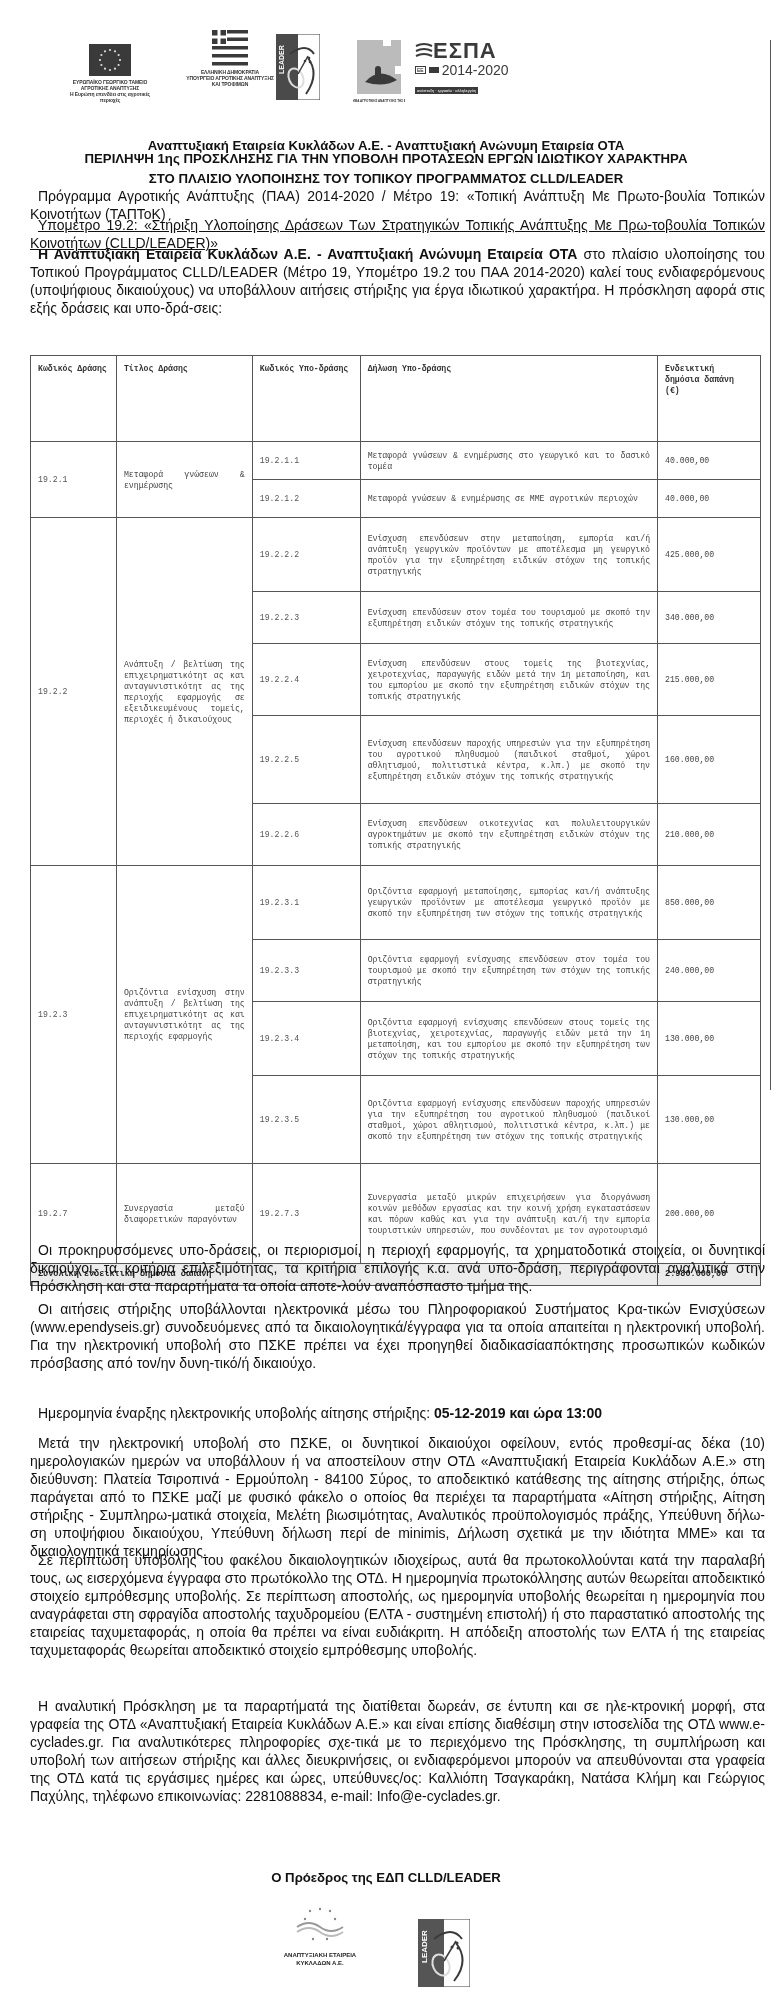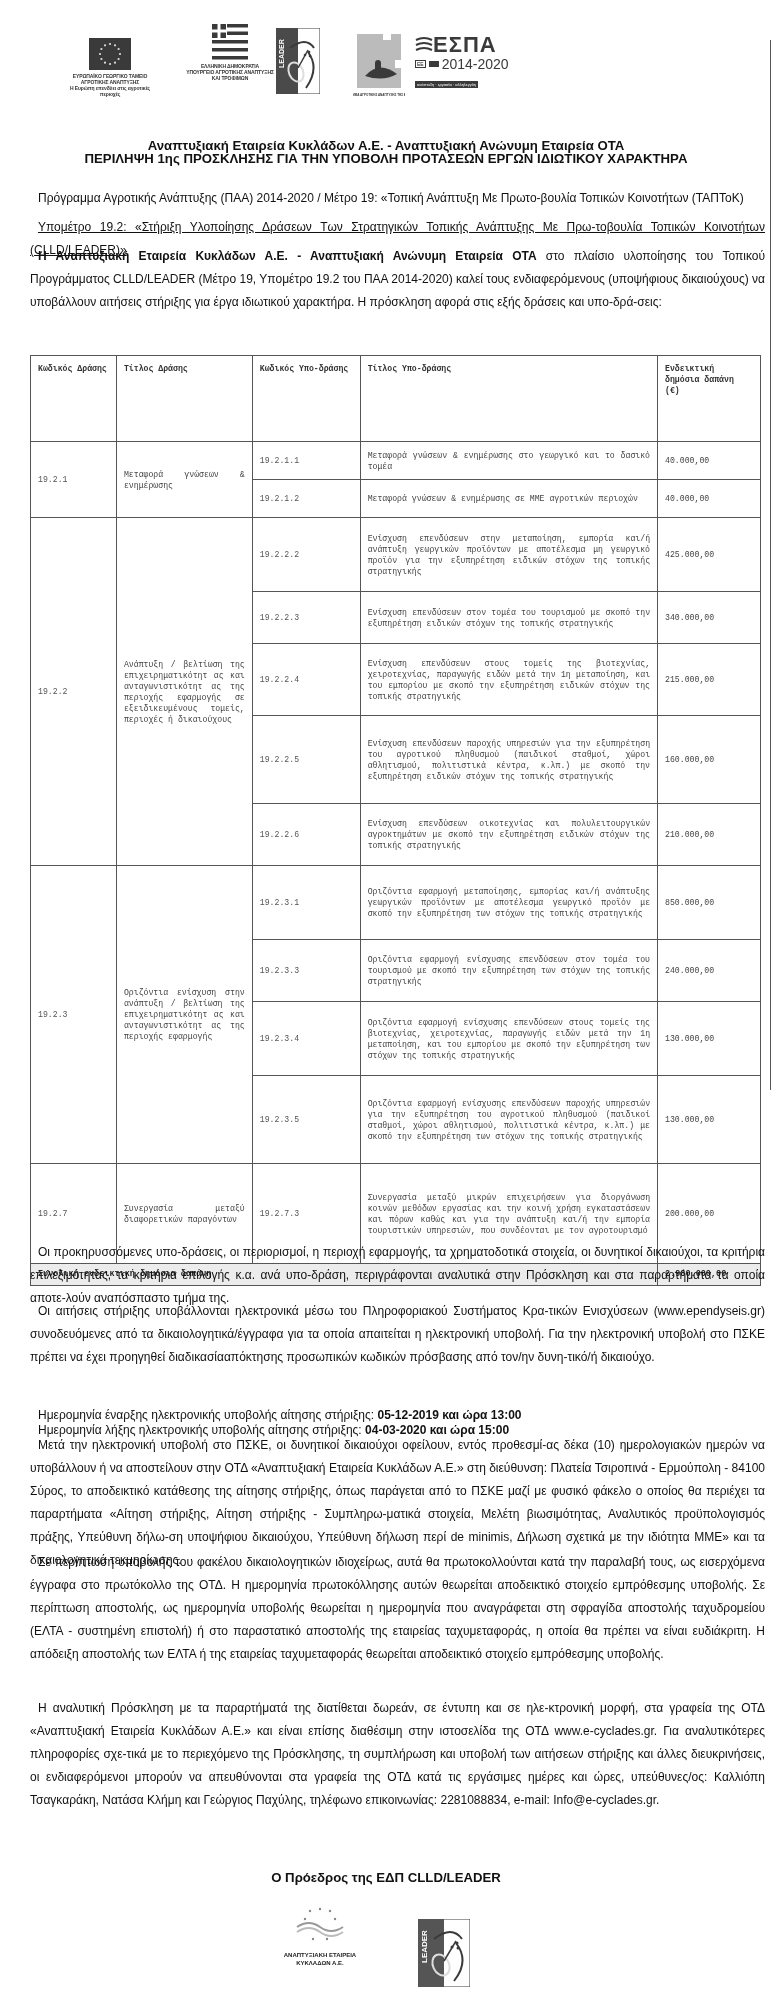--- a/index.html
+++ b/index.html
@@ -1,39 +1,39 @@
 <!DOCTYPE html>
 <html><head>
 <meta charset="utf-8">
 <style>
   html, body { margin: 0; padding: 0; background: #ffffff; }
   body { width: 778px; height: 2000px; position: relative; overflow: hidden; color: #111; font-family: "Liberation Sans", sans-serif; }
   .page { position: absolute; left: 0; top: 0; width: 778px; height: 2000px; }
   .rule-right { position: absolute; left: 770px; top: 40px; width: 1px; height: 1050px; background: #555; }
 
   
-  .logos { position: absolute; top: 22px; left: 0; width: 778px; height: 90px; }
+  .logos { position: absolute; top: 28px; left: 0; width: 778px; height: 90px; }
   .logo { position: absolute; }
   .eu { left: 60px; top: 16px; width: 100px; }
   .eu .flag { width: 42px; height: 32px; background: #3a3a3a; margin: 0 auto; position: relative; }
   .eu .flag svg { position: absolute; left: 0; top: 0; }
   .caption { font-family: "Liberation Sans Narrow","Liberation Sans", sans-serif; font-size: 5px; line-height: 6px; text-align: center; color: #333; font-weight: bold; margin-top: 3px; letter-spacing: -0.1px; }
   .gr { left: 185px; top: 2px; width: 90px; }
   .gr .flag { width: 36px; height: 36px; margin: 0 auto; }
   .leader { left: 276px; top: 6px; width: 44px; height: 66px; }
   .rural { left: 353px; top: 8px; width: 52px; height: 74px; }
   .espa { left: 415px; top: 12px; width: 100px; height: 54px; }
 
   .espa-title { font-size: 22px; font-weight: bold; color: #3a3a3a; letter-spacing: 1px; line-height: 22px; }
   .espa-year { font-size: 14px; color: #3a3a3a; line-height: 16px; }
   .espa-bar { background: #3a3a3a; color: #fff; font-size: 4px; padding: 1px 2px; display: inline-block; }
 
   
   .hdr { position: absolute; left: 30px; width: 712px; text-align: center; font-weight: bold; font-size: 13.2px; line-height: 14.5px; }
-  .p { position: absolute; left: 30px; width: 735px; font-size: 12px; line-height: 23px; text-align: justify; }
+  .p { position: absolute; left: 30px; width: 735px; font-size: 14px; line-height: 18px; text-align: justify; }
   .p .ind { display: inline-block; width: 8px; }
   b { font-weight: bold; }
 
   
   table.acts { position: absolute; left: 30px; top: 355px; width: 731px; border-collapse: collapse; font-family: Liberation Mono, monospace; font-size: 8.2px; line-height: 11px; color: #444; }
   table.acts td, table.acts th { border: 1px solid #555; padding: 4px 7px; vertical-align: middle; }
   table.acts th { text-align: left; vertical-align: top; font-weight: bold; color: #333; padding-top: 7px; }
   table.acts td.just { text-align: justify; }
   table.acts td.code { color: #555; }
   table.acts td.act-title { vertical-align: middle; text-align: justify; margin-left: 36px; }
@@ -130,39 +130,40 @@
         <span style="font-size:5px;border:1px solid #3a3a3a;padding:0 1px;">ΕΕ</span>
         <span style="display:inline-block;width:10px;height:6px;background:#3a3a3a;"></span>
         <span class="espa-year">2014-2020</span>
       </div>
       <div class="espa-bar">ανάπτυξη · εργασία · αλληλεγγύη</div>
     </div>
   </div>
 
   <div class="hdr" style="top:139px;text-align:center;">Αναπτυξιακή Εταιρεία Κυκλάδων Α.Ε. - Αναπτυξιακή Ανώνυμη Εταιρεία ΟΤΑ</div>
   <div class="hdr" style="top:142px;margin-top:10px;">ΠΕΡΙΛΗΨΗ 1ης ΠΡΟΣΚΛΗΣΗΣ ΓΙΑ ΤΗΝ ΥΠΟΒΟΛΗ ΠΡΟΤΑΣΕΩΝ ΕΡΓΩΝ ΙΔΙΩΤΙΚΟΥ ΧΑΡΑΚΤΗΡΑ</div>
+  <div class="hdr" style="top:172px;">ΣΤΟ ΠΛΑΙΣΙΟ ΥΛΟΠΟΙΗΣΗΣ ΤΟΥ ΤΟΠΙΚΟΥ ΠΡΟΓΡΑΜΜΑΤΟΣ CLLD/LEADER</div>
 
   <div class="p" style="top:187px;"><span class="ind"></span><span>Πρόγραμμα Αγροτικής Ανάπτυξης (ΠΑΑ) 2014-2020 / Μέτρο 19: «Τοπική Ανάπτυξη Με Πρωτο-βουλία Τοπικών Κοινοτήτων (ΤΑΠΤοΚ)</span></div>
   <div class="p" style="top:216px;text-decoration:underline;"><span class="ind"></span><span>Υπομέτρο 19.2: «Στήριξη Υλοποίησης Δράσεων Των Στρατηγικών Τοπικής Ανάπτυξης Με Πρω-τοβουλία Τοπικών Κοινοτήτων (CLLD/LEADER)»</span></div>
   <div class="p" style="top:245px;"><span class="ind"></span><b>Η Αναπτυξιακή Εταιρεία Κυκλάδων Α.Ε. - Αναπτυξιακή Ανώνυμη Εταιρεία ΟΤΑ</b><span> στο πλαίσιο υλοποίησης του Τοπικού Προγράμματος CLLD/LEADER (Μέτρο 19, Υπομέτρο 19.2 του ΠΑΑ 2014-2020) καλεί τους ενδιαφερόμενους (υποψήφιους δικαιούχους) να υποβάλλουν αιτήσεις στήριξης για έργα ιδιωτικού χαρακτήρα. Η πρόσκληση αφορά στις εξής δράσεις και υπο-δρά-σεις:</span></div>
 
   <table class="acts">
     <colgroup>
       <col style="width:86px">
         <col style="width:136px">
         <col style="width:108px">
         <col style="width:298px">
         <col style="width:103px">
     </colgroup>
     <thead>
       <tr style="height:86px;">
         <th>Κωδικός Δράσης</th>
         <th>Τίτλος Δράσης</th>
         <th>Κωδικός Υπο-δράσης</th>
-        <th>Τίτλος Υπο-δράσης</th>
+        <th>Δήλωση Υπο-δράσης</th>
         <th>Ενδεικτική δημόσια δαπάνη (€)</th>
       </tr>
     </thead>
     <tbody>
 
       <tr style="height:38px;">
         <td rowspan="2" class="code">19.2.1</td>
         <td rowspan="2" class="act-title">Μεταφορά γνώσεων &amp; ενημέρωσης</td>
         <td class="code">19.2.1.1</td>
         <td class="just">Μεταφορά γνώσεων &amp; ενημέρωσης στο γεωργικό και το δασικό τομέα</td>
@@ -236,21 +237,20 @@
       <tr class="total" style="height:22px;">
         <td colspan="4">Συνολική ενδεικτική δημόσια δαπάνη</td>
         <td>2.980.000,00</td>
       </tr>
     </tbody>
   </table>
 
   <div class="p" style="top:1241px;"><span class="ind"></span><span>Οι προκηρυσσόμενες υπο-δράσεις, οι περιορισμοί, η περιοχή εφαρμογής, τα χρηματοδοτικά στοιχεία, οι δυνητικοί δικαιούχοι, τα κριτήρια επιλεξιμότητας, τα κριτήρια επιλογής κ.α. ανά υπο-δράση, περιγράφονται αναλυτικά στην Πρόσκληση και στα παραρτήματα τα οποία αποτε-λούν αναπόσπαστο τμήμα της.</span></div>
   <div class="p" style="top:1300px;"><span class="ind"></span><span>Οι αιτήσεις στήριξης υποβάλλονται ηλεκτρονικά μέσω του Πληροφοριακού Συστήματος Κρα-τικών Ενισχύσεων (www.ependyseis.gr) συνοδευόμενες από τα δικαιολογητικά/έγγραφα για τα οποία απαιτείται η ηλεκτρονική υποβολή. Για την ηλεκτρονική υποβολή στο ΠΣΚΕ πρέπει να έχει προηγηθεί διαδικασίααπόκτησης προσωπικών κωδικών πρόσβασης από τον/ην δυνη-τικό/ή δικαιούχο.</span></div>
   <div class="p" style="top:1404px;"><span class="ind"></span><span>Ημερομηνία έναρξης ηλεκτρονικής υποβολής αίτησης στήριξης: </span><b>05-12-2019 και ώρα 13:00</b></div>
-  <div class="p" style="top:1419px;"><span class="ind"></span><span>Ημερομηνία λήξης ηλεκτρονικής υποβολής αίτησης στήριξης: </span><b>04-03-2020 και ώρα 15:00</b></div>
   <div class="p" style="top:1434px;"><span class="ind"></span><span>Μετά την ηλεκτρονική υποβολή στο ΠΣΚΕ, οι δυνητικοί δικαιούχοι οφείλουν, εντός προθεσμί-ας δέκα (10) ημερολογιακών ημερών να υποβάλλουν ή να αποστείλουν στην ΟΤΔ «Αναπτυξιακή Εταιρεία Κυκλάδων Α.Ε.» στη διεύθυνση: Πλατεία Τσιροπινά - Ερμούπολη - 84100 Σύρος, το αποδεικτικό κατάθεσης της αίτησης στήριξης, όπως παράγεται από το ΠΣΚΕ μαζί με φυσικό φάκελο ο οποίος θα περιέχει τα παραρτήματα «Αίτηση στήριξης, Αίτηση στήριξης - Συμπληρω-ματικά στοιχεία, Μελέτη βιωσιμότητας, Αναλυτικός προϋπολογισμός πράξης, Υπεύθυνη δήλω-ση υποψήφιου δικαιούχου, Υπεύθυνη δήλωση περί de minimis, Δήλωση σχετικά με την ιδιότητα ΜΜΕ» και τα δικαιολογητικά τεκμηρίωσης.</span></div>
   <div class="p" style="top:1551px;"><span class="ind"></span><span>Σε περίπτωση υποβολής του φακέλου δικαιολογητικών ιδιοχείρως, αυτά θα πρωτοκολλούνται κατά την παραλαβή τους, ως εισερχόμενα έγγραφα στο πρωτόκολλο της ΟΤΔ. Η ημερομηνία πρωτοκόλλησης αυτών θεωρείται αποδεικτικό στοιχείο εμπρόθεσμης υποβολής. Σε περίπτωση αποστολής, ως ημερομηνία υποβολής θεωρείται η ημερομηνία που αναγράφεται στη σφραγίδα αποστολής ταχυδρομείου (ΕΛΤΑ - συστημένη επιστολή) ή στο παραστατικό αποστολής της εταιρείας ταχυμεταφοράς, η οποία θα πρέπει να είναι ευδιάκριτη. Η απόδειξη αποστολής των ΕΛΤΑ ή της εταιρείας ταχυμεταφοράς θεωρείται αποδεικτικό στοιχείο εμπρόθεσμης υποβολής.</span></div>
   <div class="p" style="top:1697px;"><span class="ind"></span><span>Η αναλυτική Πρόσκληση με τα παραρτήματά της διατίθεται δωρεάν, σε έντυπη και σε ηλε-κτρονική μορφή, στα γραφεία της ΟΤΔ «Αναπτυξιακή Εταιρεία Κυκλάδων Α.Ε.» και είναι επίσης διαθέσιμη στην ιστοσελίδα της ΟΤΔ www.e-cyclades.gr. Για αναλυτικότερες πληροφορίες σχε-τικά με το περιεχόμενο της Πρόσκλησης, τη συμπλήρωση και υποβολή των αιτήσεων στήριξης και άλλες διευκρινήσεις, οι ενδιαφερόμενοι μπορούν να απευθύνονται στα γραφεία της ΟΤΔ κατά τις εργάσιμες ημέρες και ώρες, υπεύθυνες/ος: Καλλιόπη Τσαγκαράκη, Νατάσα Κλήμη και Γεώργιος Παχύλης, τηλέφωνο επικοινωνίας: 2281088834, e-mail: Info@e-cyclades.gr.</span></div>
 
   <div class="hdr" style="top:1871px;">Ο Πρόεδρος της ΕΔΠ CLLD/LEADER</div>
 
   <div class="bottom-logos">
     <div class="logo kyk">
       <svg width="90" height="40" viewBox="0 0 90 40">
         <g fill="#888">

